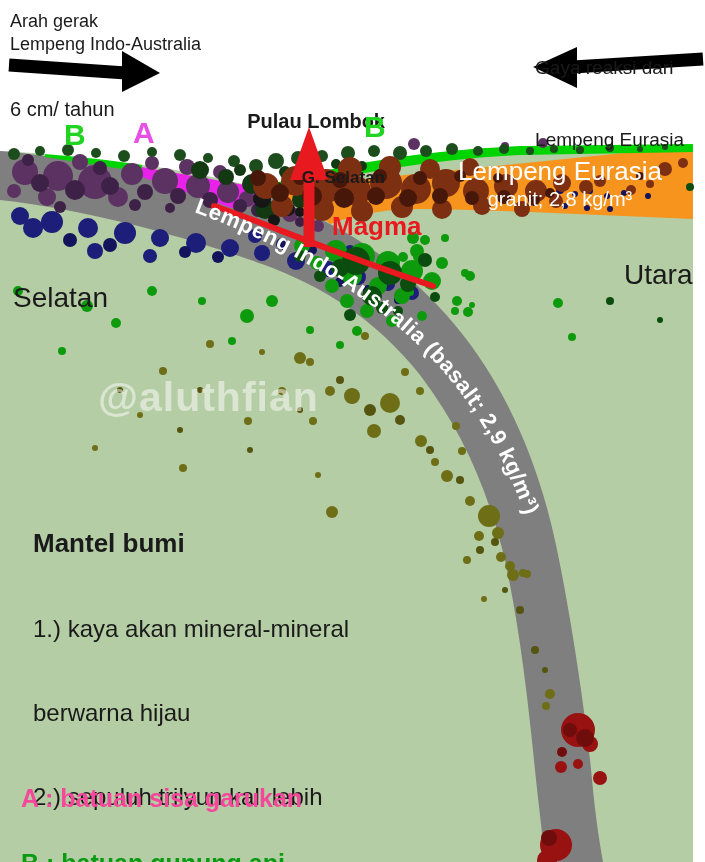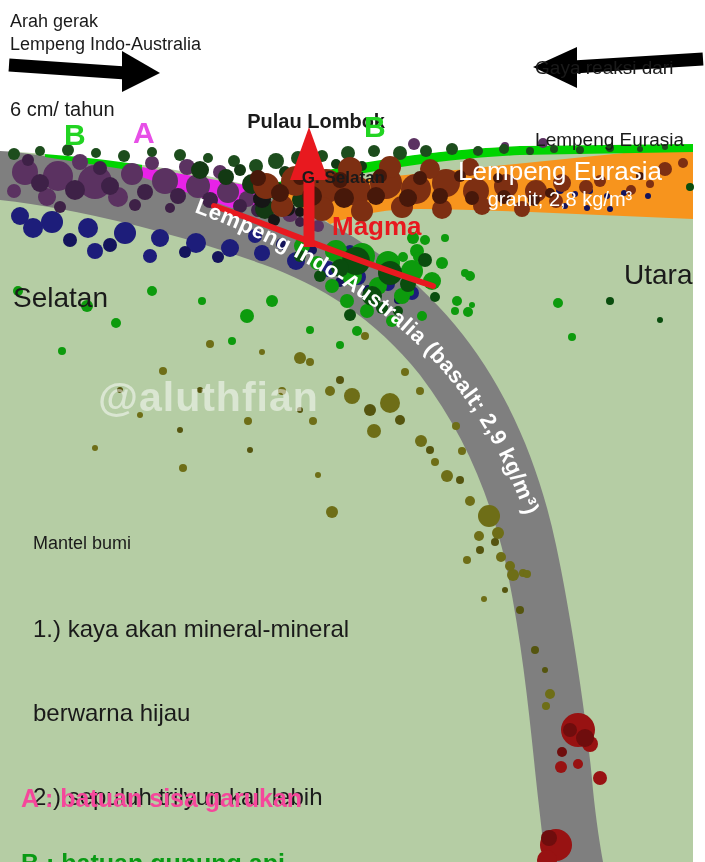--- a/index.html
+++ b/index.html
@@ -15,21 +15,21 @@
   #island .t2{font-size:17px;font-weight:600;line-height:19px;}
   .zone-label{font-size:30px;font-weight:600;}
   #b-left{left:64px;top:118px;} #a-label{left:133px;top:116px;} #b-right{left:364px;top:110px;}
   #eurasia-name{left:430px;top:156px;width:260px;text-align:center;font-size:26px;color:#fff;}
   #eurasia-detail{left:430px;top:188px;width:260px;text-align:center;font-size:20px;color:#fff;}
   #magma-label{left:332px;top:211px;font-size:26px;font-weight:700;}
   #selatan{left:13px;top:262px;font-size:28px;margin-top:20px;}
   #utara{left:624px;top:259px;font-size:28px;}
   #watermark{left:98px;top:374px;font-size:41px;font-weight:700;letter-spacing:1px;}
   #mantle-block{left:33px;top:471px;font-size:24px;line-height:28px;}
-  #mantle-block .hd{font-size:18px;font-weight:400;line-height:32px;}
+  #mantle-block .hd{font-size:26px;font-weight:700;line-height:32px;}
   .legend{left:21px;font-size:25px;line-height:30px;font-weight:600;}
   #legend-a{top:723px;} #legend-b{top:788px;}
 </style>
 </head>
 <body>
 
 <div id="stage">
 
   <svg id="diagram-svg" width="705" height="862" viewBox="0 0 705 862" xmlns="http://www.w3.org/2000/svg">
     <defs>

